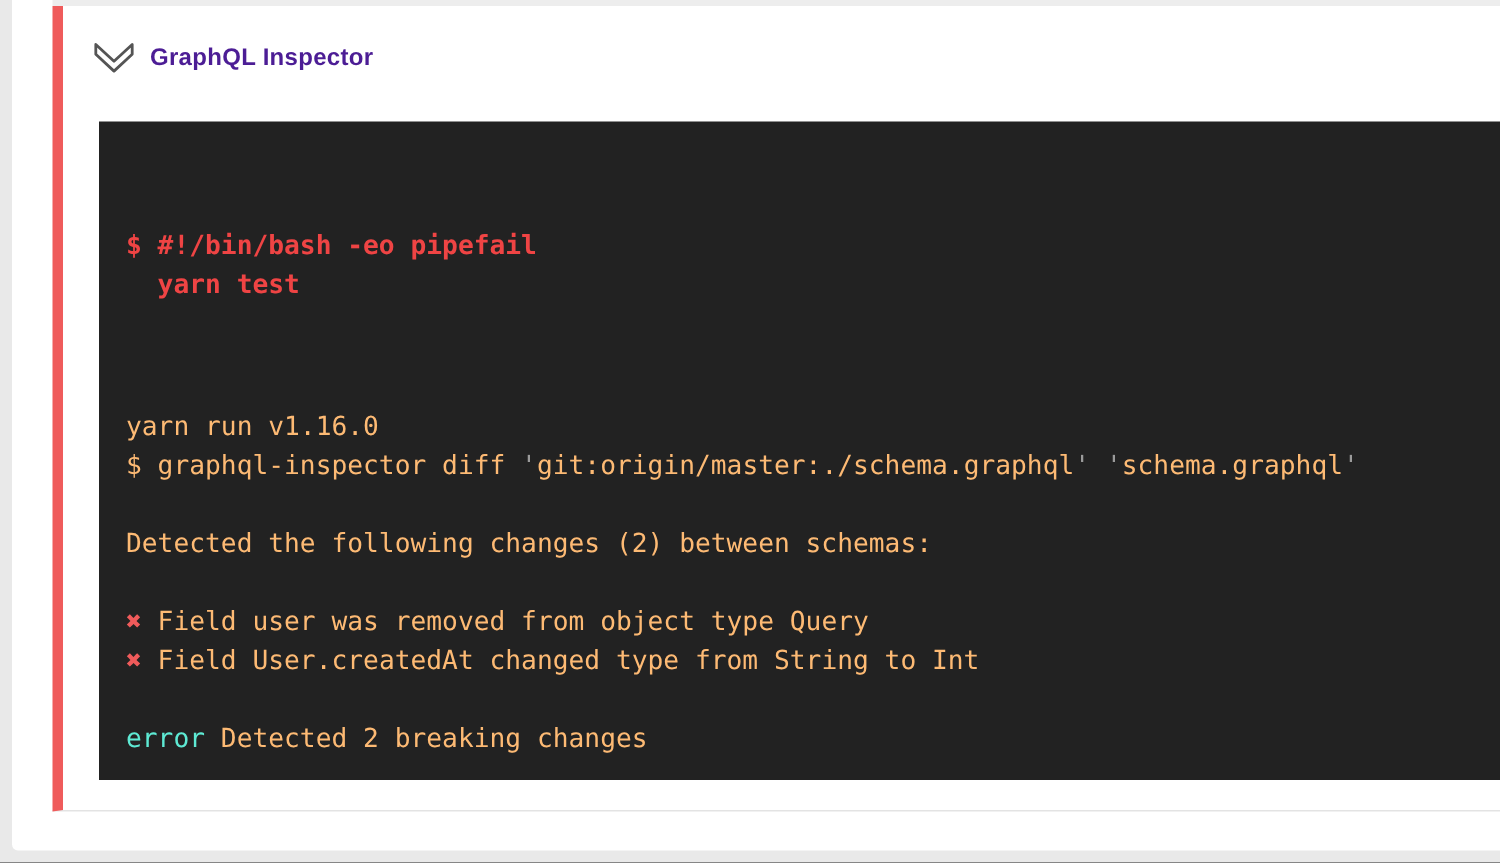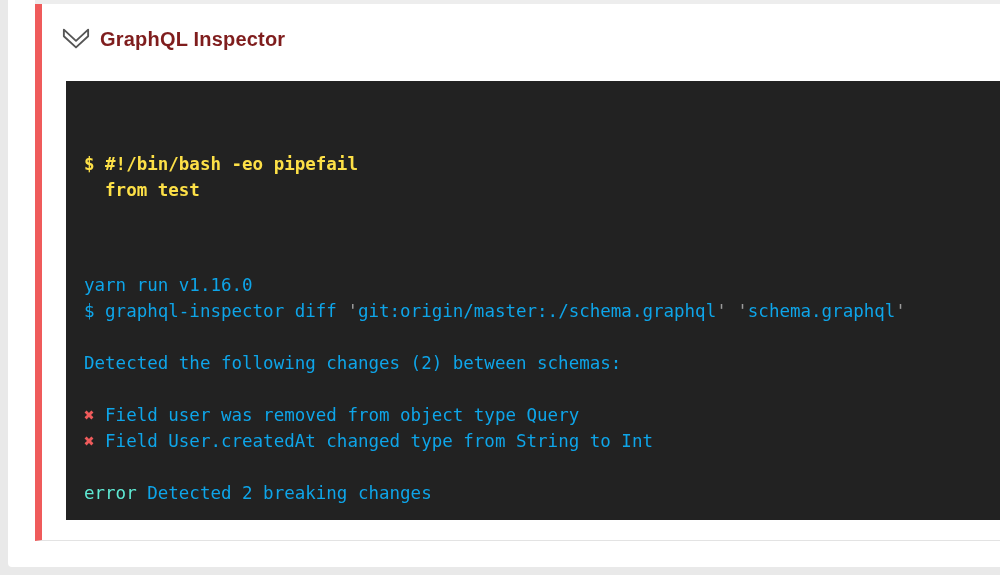--- a/index.html
+++ b/index.html
@@ -39,41 +39,41 @@
     cursor: pointer;
   }
   .chevron {
     width: 28px; height: 24px;
     display: inline-flex;
     align-items: center;
     justify-content: center;
   }
   .step-title {
     margin-left: 10px;
-    font-size: 20px;
+    font-size: 16px;
     font-weight: 700;
-    color: #7f1d1d;
+    color: #4c1d95;
     letter-spacing: 0.2px;
   }
   .terminal {
     position: absolute;
     left: 24px; top: 77px; right: 0;
     height: 439px;
     background: #222222;
     padding: 18px 18px 14px 18px;
     font-family: "DejaVu Sans Mono", "Liberation Mono", monospace;
     font-size: 17.5px;
     line-height: 26px;
     white-space: pre;
     overflow: hidden;
   }
   .cmd-block { margin-bottom: 17px; }
   .t-line { min-height: 26px; }
-  .seg-bold  { color: #fde047; font-weight: 700; }
-  .seg-plain { color: #0ea5e9; }
+  .seg-bold  { color: #ef4444; font-weight: 700; }
+  .seg-plain { color: #fdba74; }
   .seg-dim   { color: #9b9b9b; }
   .seg-error { color: #5eead4; }
   .seg-cross { color: #ef5b5b; font-weight: 700; }
 </style>
 </head>
 <body>
 
 <div class="card">
   <div class="top-strip"></div>
 
@@ -82,18 +82,18 @@
     <div class="step-header">
       <span class="chevron">
         <svg width="28" height="24" viewBox="0 0 30 24">
           <path d="M2 2 L15 14 L28 2 L28 9 L15 21 L2 9 Z" fill="none" stroke="#555555" stroke-width="2" stroke-linejoin="round"></path>
         </svg>
       </span>
       <span class="step-title">GraphQL Inspector</span>
     </div>
 
     <div class="terminal">
-      <div class="cmd-block" id="cmd-block"><div class="t-line"><span class="seg-bold">$ #!/bin/bash -eo pipefail</span></div><div class="t-line"><span class="seg-bold">  from test</span></div></div>
+      <div class="cmd-block" id="cmd-block"><div class="t-line"><span class="seg-bold">$ #!/bin/bash -eo pipefail</span></div><div class="t-line"><span class="seg-bold">  yarn test</span></div></div>
       <div class="out-block" id="out-block"><div class="t-line"><span class="seg-plain">yarn run v1.16.0</span></div><div class="t-line"><span class="seg-plain">$ graphql-inspector diff </span><span class="seg-dim">'</span><span class="seg-plain">git:origin/master:./schema.graphql</span><span class="seg-dim">'</span><span class="seg-plain"> </span><span class="seg-dim">'</span><span class="seg-plain">schema.graphql</span><span class="seg-dim">'</span></div><div class="t-line">&nbsp;</div><div class="t-line"><span class="seg-plain">Detected the following changes (2) between schemas:</span></div><div class="t-line">&nbsp;</div><div class="t-line"><span class="seg-cross">✖</span><span class="seg-plain"> Field user was removed from object type Query</span></div><div class="t-line"><span class="seg-cross">✖</span><span class="seg-plain"> Field User.createdAt changed type from String to Int</span></div><div class="t-line">&nbsp;</div><div class="t-line"><span class="seg-error">error</span><span class="seg-plain"> Detected 2 breaking changes</span></div><div class="t-line">&nbsp;</div></div>
     </div>
 
   </div>
 </div>
 
 </body></html>

